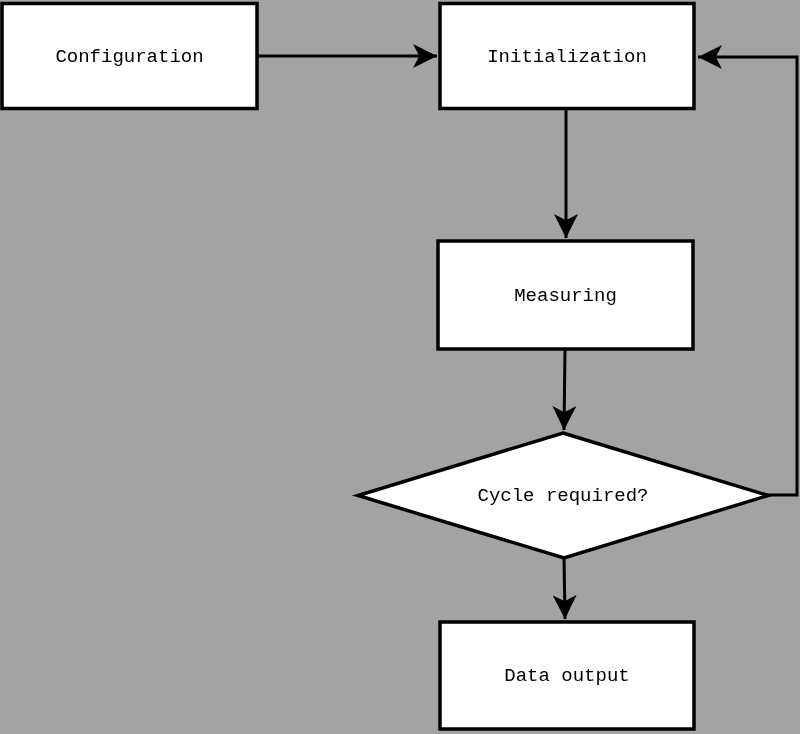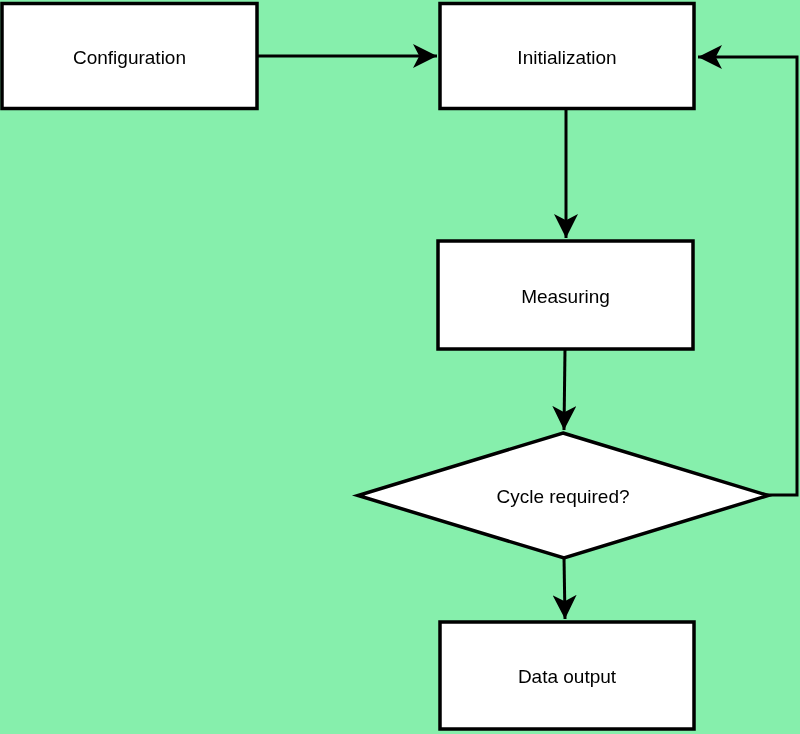--- a/index.html
+++ b/index.html
@@ -4,22 +4,22 @@
 <style>
   html, body {
     margin: 0;
     padding: 0;
     background: #ffffff;
   }
   .canvas {
     position: relative;
     width: 800px;
     height: 734px;
-    background: #86efac;
-    font-family: Liberation Sans, sans-serif;
+    background: #a3a3a3;
+    font-family: Liberation Mono, monospace;
   }
   svg { display: block; }
   .node-rect {
     fill: #ffffff;
     stroke: #000000;
     stroke-width: 3.5;
   }
   .node-diamond {
     fill: #ffffff;
     stroke: #000000;

